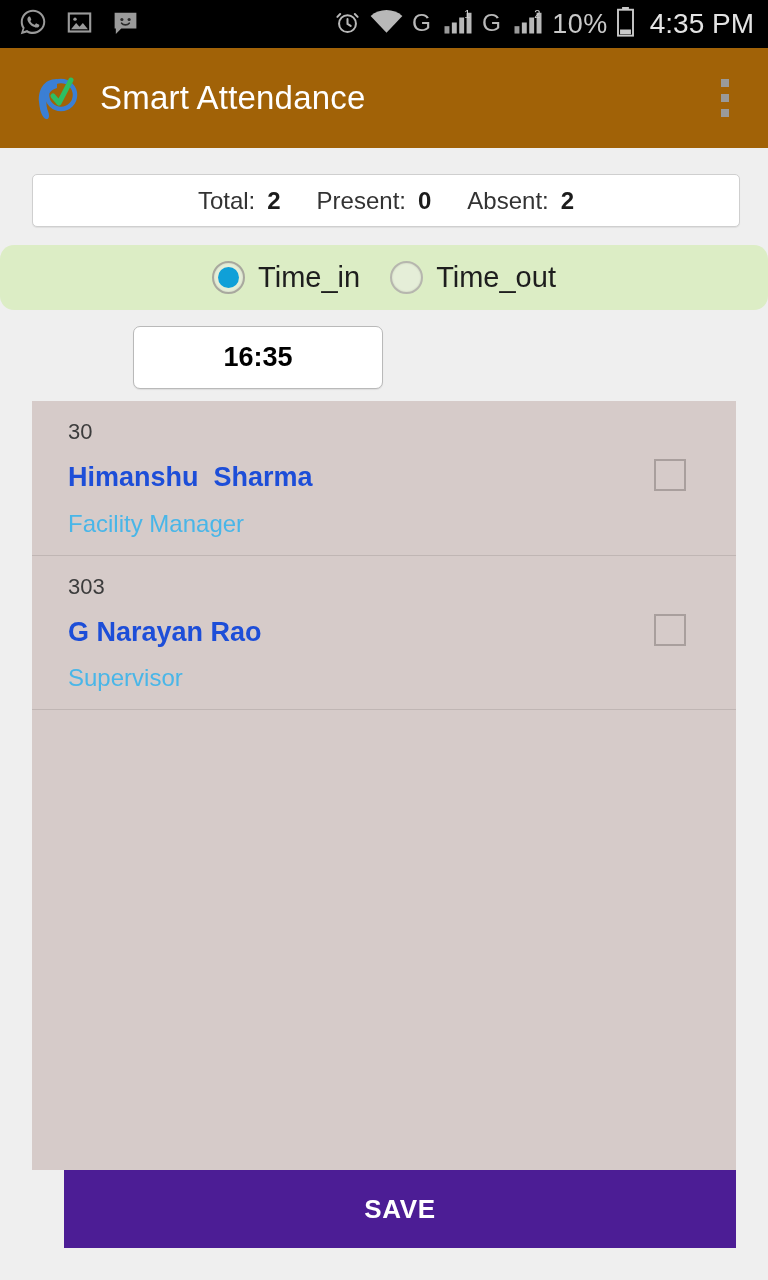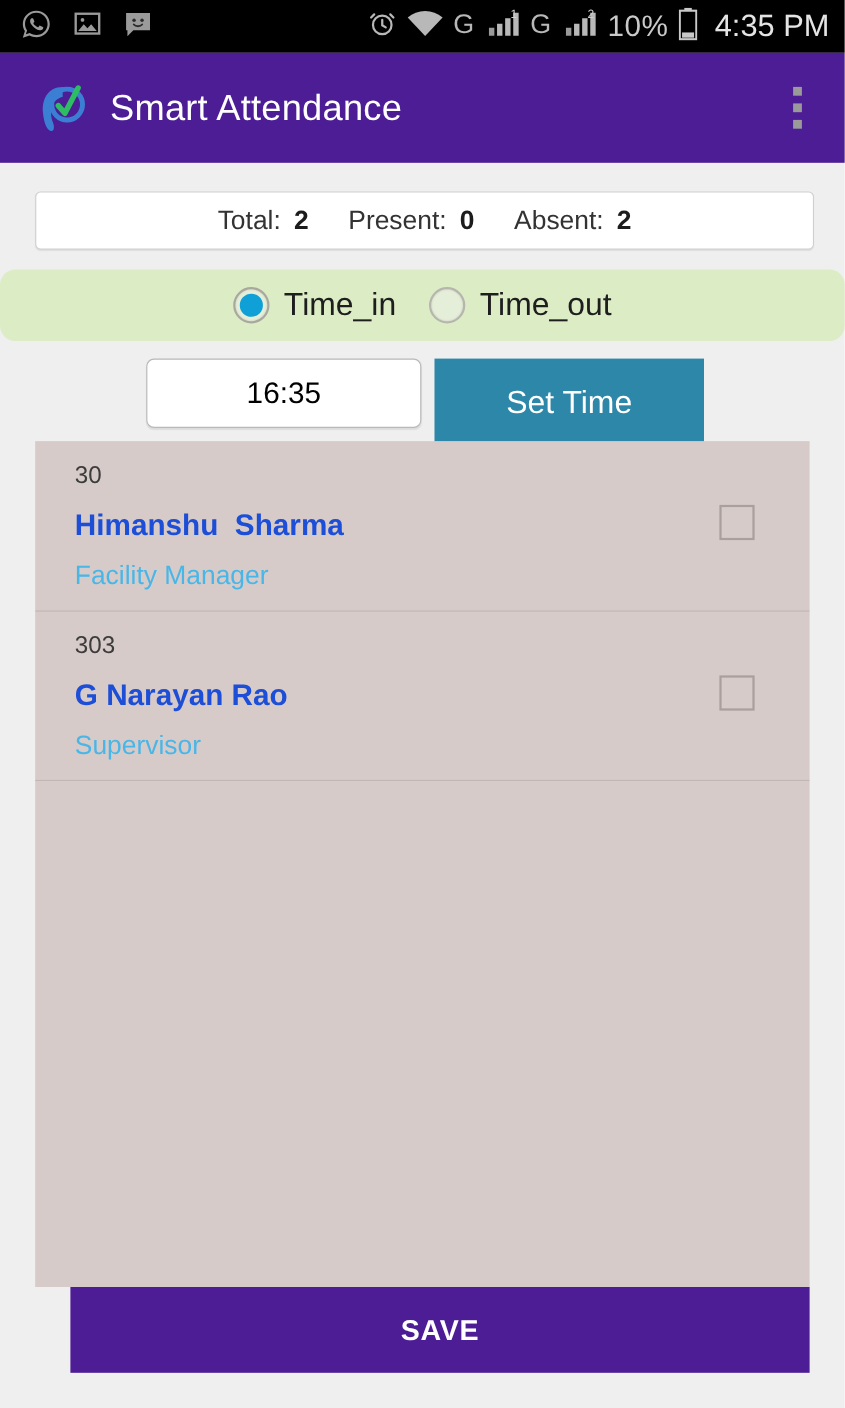--- a/index.html
+++ b/index.html
@@ -18,21 +18,21 @@
     padding: 0 14px 0 18px; color: #b8b8b8;
   }
   .sb-left { display: flex; align-items: center; gap: 18px; }
   .sb-right { margin-left: auto; display: flex; align-items: center; gap: 9px; }
   .sb-icon { display: block; }
   .sb-pct { font-size: 27px; letter-spacing: 0.5px; color: #c9c9c9; font-weight: 400; }
   .sb-clock { font-size: 28px; color: #e4e4e4; margin-left: 7px; font-weight: 400; }
 
   
   .appbar {
-    height: 100px; background: #4c1d95;
+    height: 100px; background: #a16207;
     display: flex; align-items: center; padding: 0 16px 0 30px;
     position: relative;
   }
   .logo { width: 58px; height: 58px; flex: 0 0 58px; }
   .app-title {
     color: #ffffff; font-size: 33px; font-weight: 400;
     margin-left: 12px; letter-spacing: 0.2px;
   }
   .overflow { margin-left: auto; width: 54px; height: 70px;
     display: flex; flex-direction: column; align-items: center; justify-content: center; gap: 7px; }
@@ -61,21 +61,21 @@
     width: 33px; height: 33px; border-radius: 50%;
     border: 2px solid #b6b6ae; background: #e5eed8;
     display: flex; align-items: center; justify-content: center;
     box-shadow: inset 0 0 2px rgba(0,0,0,0.15);
   }
   .radio.checked { border-color: #a8a89e; }
   .radio .inner { width: 21px; height: 21px; border-radius: 50%; background: #0fa0d8; }
   .radio-label { font-size: 29px; color: #1e1e1e; margin-left: 13px; }
 
   
-  .time-row { display: flex; margin-top: 16px; padding: 0 0 0 133px; }
+  .time-row { display: flex; align-items: center; margin-top: 16px; padding: 0 0 0 133px; font-weight: bold; }
   .time-field {
     width: 250px; height: 63px; background: #ffffff;
     border: 1px solid #b9b9b9; border-radius: 7px;
     display: flex; align-items: center; justify-content: center;
     font-size: 27px; color: #000000;
     box-shadow: 0 1px 1px rgba(0,0,0,0.08);
   }
   .set-time-btn {
     width: 245px; height: 80px; background: #2c87a8;
     display: flex; align-items: center; justify-content: center;
@@ -227,21 +227,20 @@
       <span class="radio-label">Time_in</span>
     </label>
     <label class="radio-opt">
       <span class="radio"></span>
       <span class="radio-label">Time_out</span>
     </label>
   </div>
 
   <div class="time-row">
     <div class="time-field" placeholder="HH:MM">16:35</div>
-    <div class="set-time-btn">Set Time</div>
   </div>
 
   <div class="list">
     <div class="row">
       <div class="row-id">30</div>
       <div class="row-name">Himanshu  Sharma</div>
       <div class="row-role">Facility Manager</div>
       <span class="row-checkbox"></span>
     </div>
     <div class="row">

